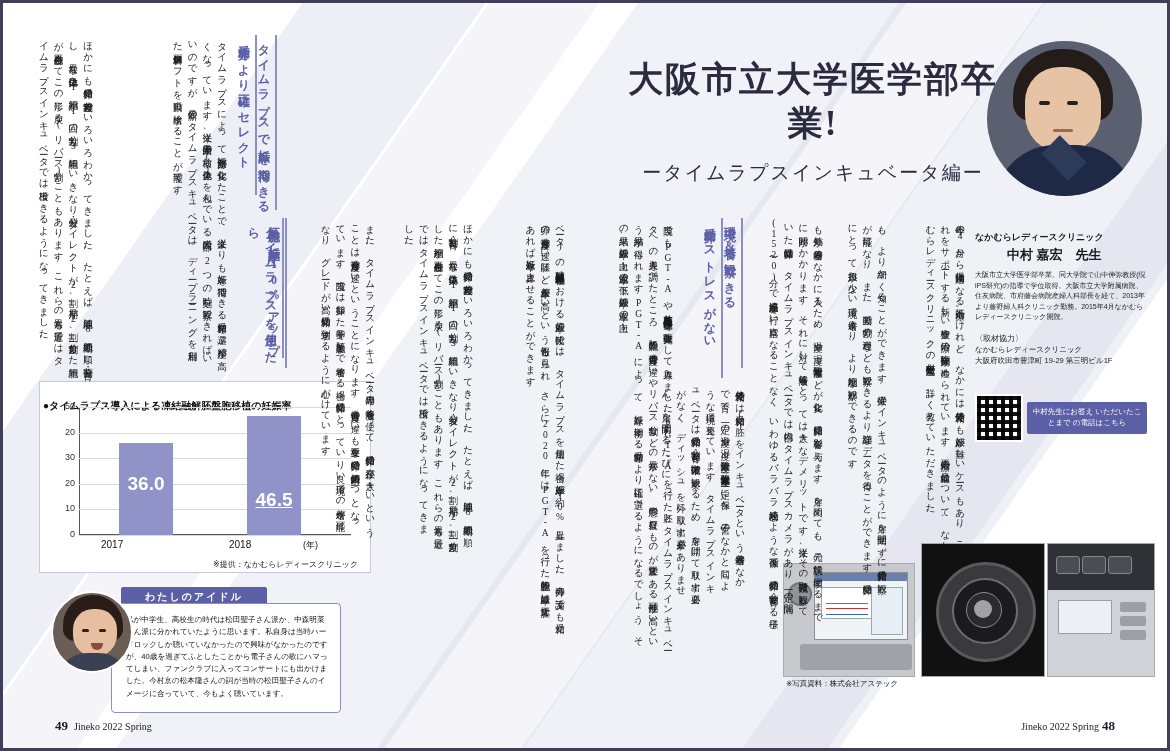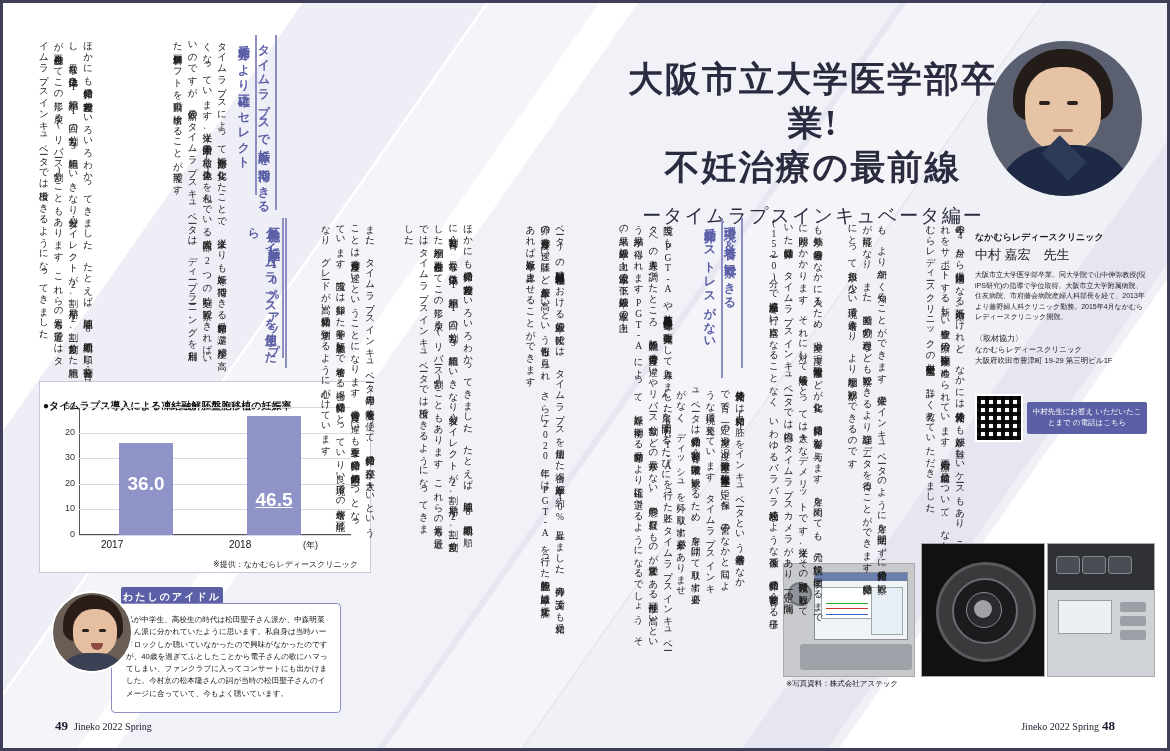--- a/index.html
+++ b/index.html
@@ -76,21 +76,21 @@
   #doc-photo .mouth{position:absolute;left:66px;top:88px;width:20px;height:3px;background:#9b6a56;border-radius:2px;}
   #doc-photo .body{position:absolute;left:8px;top:104px;width:140px;height:70px;background:#1e2a45;border-radius:60px 60px 0 0;}
   #doc-photo .collar{position:absolute;left:58px;top:104px;width:38px;height:26px;background:#2d3a58;transform:rotate(45deg);}
 
   
   #doc-profile{
     position:absolute;right:20px;top:228px;width:172px;
     font-family:"Liberation Sans","DejaVu Sans",sans-serif;color:#1a1a1a;
   }
   #doc-profile .clinic{font-size:9px;font-weight:bold;}
-  #doc-profile .name{font-size:13px;font-weight:normal;margin-top:2px;}
+  #doc-profile .name{font-size:13px;font-weight:bold;margin-top:2px;margin-left:32px;}
   #doc-profile .bio{font-size:7px;line-height:1.5;margin-top:6px;color:#222;}
   #doc-profile .contact-title{font-size:8px;margin-top:10px;}
   #doc-profile .contact{font-size:7.5px;line-height:1.5;}
 
   
   #qr-block{
     position:absolute;right:20px;top:392px;width:172px;height:46px;
     display:flex;align-items:center;
   }
   #qr-code{width:44px;height:44px;background:
@@ -118,21 +118,21 @@
   .barval{position:absolute;width:54px;text-align:center;color:#ffffff;font-size:19px;font-weight:bold;}
   .xlab{position:absolute;top:132px;width:90px;text-align:left;font-size:10px;color:#111;}
   #xaxis{position:absolute;left:0;bottom:0;width:100%;height:1px;background:#555;}
   #yaxis{position:absolute;left:0;bottom:0;width:1px;height:100%;background:#555;}
   #unit{position:absolute;left:300px;top:536px;font-size:9px;color:#111;}
   #chart-src{position:absolute;left:210px;top:556px;font-size:8px;color:#222;}
 
   
   #idol-head{
     position:absolute;left:118px;top:584px;background:#5b5fa6;color:#fff;
-    font-size:10px;font-weight:bold;padding:3px 2px;border-radius:2px;letter-spacing:2px;
+    font-size:10px;font-weight:bold;padding:3px 24px;border-radius:2px;letter-spacing:2px;
   }
   #idol-box{
     position:absolute;left:108px;top:600px;width:230px;height:110px;
     border:1px solid #8b8fc4;border-radius:4px;background:#fff;
     padding:10px 10px 8px 14px;box-sizing:border-box;
     font-size:7.6px;line-height:1.62;color:#111;
     font-family:"Liberation Sans","DejaVu Sans",sans-serif;
   }
   #idol-photo{
     position:absolute;left:48px;top:588px;width:78px;height:78px;border-radius:50%;
@@ -188,21 +188,20 @@
 
   <div class="band b1"></div>
   <div class="band b2"></div>
   <div class="band b3"></div>
   <div class="band b4"></div>
   <div class="band b5"></div>
   <div class="band b6"></div>
 
   <div id="headline">
     <div class="l1">大阪市立大学医学部卒業!</div>
-    <div class="l2">不妊治療の最前線</div>
     <div class="sub">ータイムラプスインキュベータ編ー</div>
   </div>
 
   <div id="doc-photo">
     <div class="hair"></div>
     <div class="face"></div>
     <div class="eye l"></div>
     <div class="eye r"></div>
     <div class="mouth"></div>
     <div class="body"></div>

